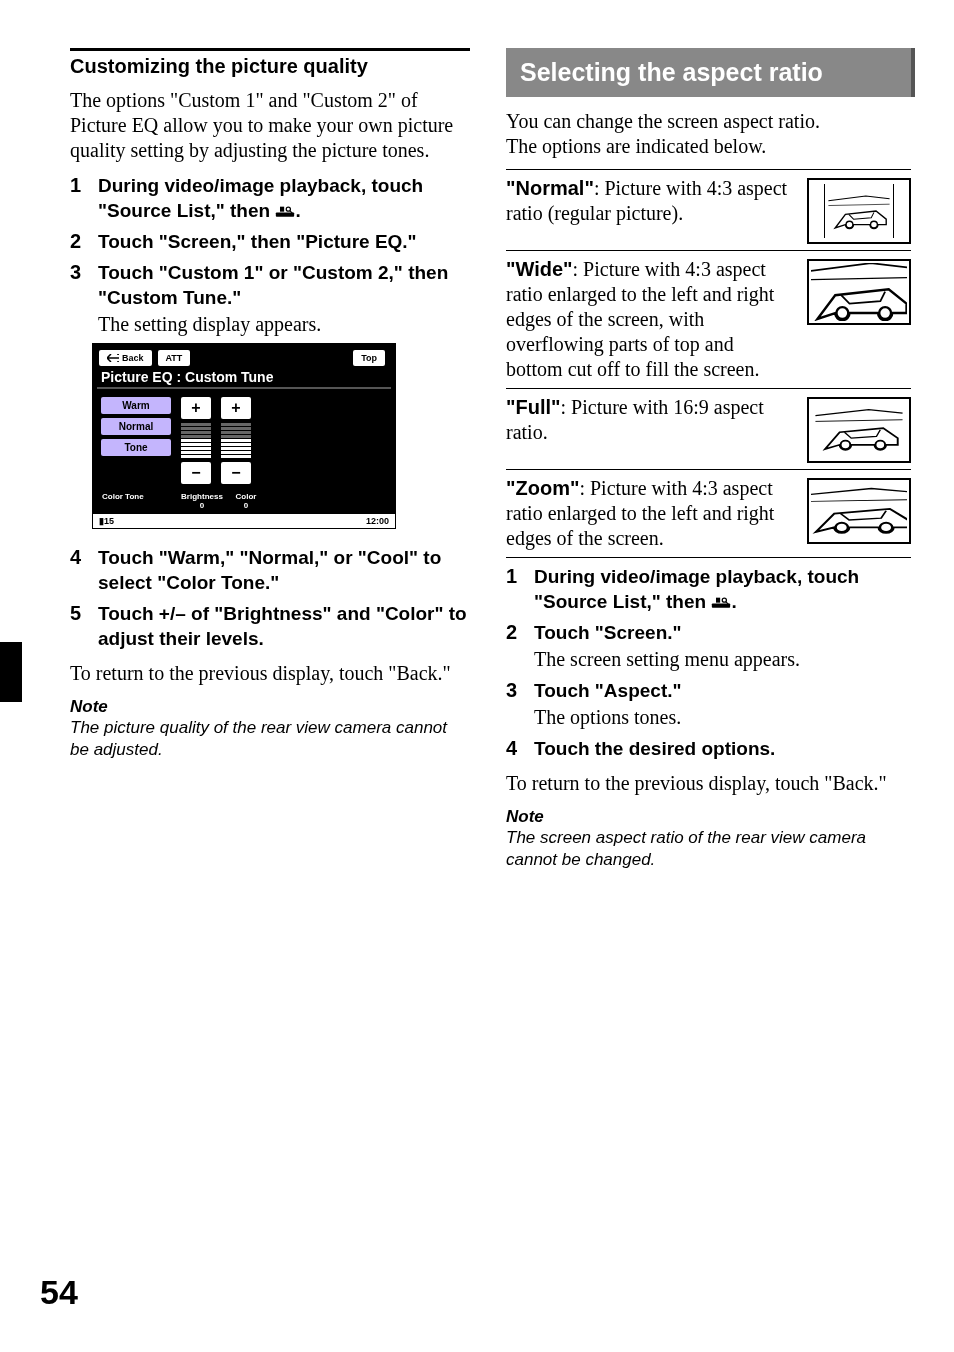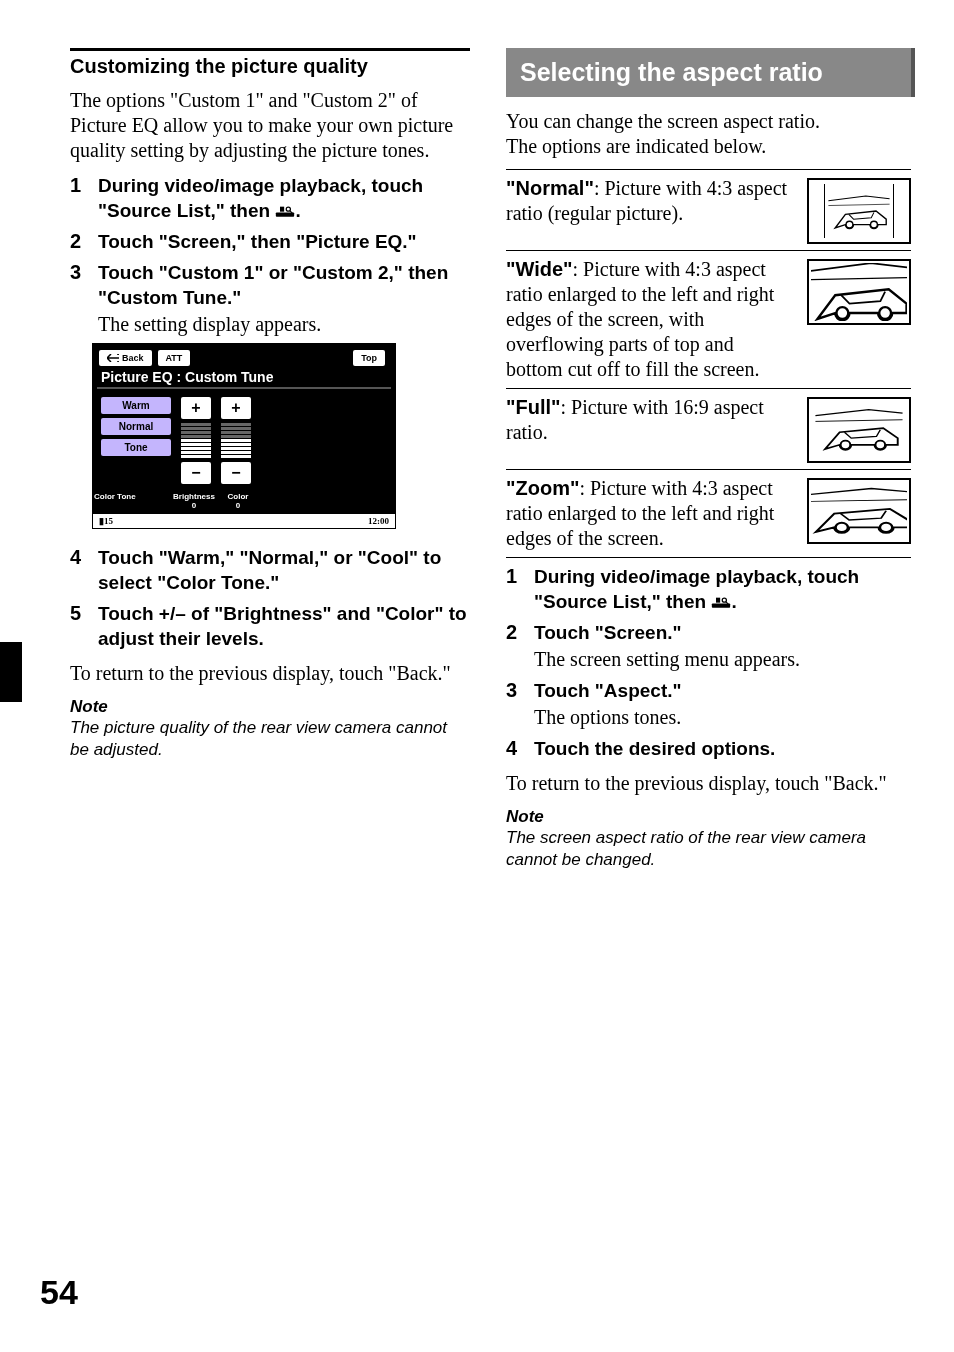--- a/index.html
+++ b/index.html
@@ -33,24 +33,24 @@
   .ds-subtitle { font-size: 14px; font-weight: bold; padding: 0 8px 2px 8px; }
   .ds-hr { height: 2px; background: #555; margin: 0 4px; }
   .ds-body { display: flex; padding: 8px; gap: 10px; }
   .tone-buttons { display: flex; flex-direction: column; gap: 4px; width: 70px; }
   .tone-btn { background: #c4b5fd; color: #000; text-align: center; font-size: 10px; font-weight: bold; padding: 3px 0; border-radius: 2px; }
   .level-col { display: flex; flex-direction: column; align-items: center; }
   .pm-btn { width: 30px; height: 22px; background: #fff; color: #000; display: flex; align-items: center; justify-content: center; font-size: 16px; font-weight: bold; border-radius: 2px; }
   .level-bars { display: flex; flex-direction: column; gap: 1px; margin: 4px 0; }
   .bar { width: 30px; height: 3px; background: #666; }
   .bar.active { background: #fff; }
-  .ds-labels { display: flex; font-size: 8px; padding: 0 8px 4px 1px; }
+  .ds-labels { display: flex; font-size: 8px; padding: 0 8px 4px 9px; }
   .dsl-tone { width: 78px; font-weight: bold; }
   .dsl-level { width: 44px; text-align: center; font-weight: bold; }
-  .ds-footer { display: flex; justify-content: space-between; background: #fff; color: #000; font-size: 9px; font-weight: bold; padding: 2px 6px; font-family: Liberation Serif, serif; }
+  .ds-footer { display: flex; justify-content: space-between; background: #fff; color: #000; font-size: 9px; font-weight: bold; padding: 2px 6px; }
 
   
   .banner { background: #888; color: #fff; font-family: Arial, Helvetica, sans-serif; font-weight: bold; font-size: 25px; padding: 10px 14px; margin-bottom: 12px; position: relative; }
   .banner::before { content: ''; position: absolute; right: -4px; top: 0; bottom: 0; width: 4px; background: #555; }
 
   .option-row { display: flex; align-items: flex-start; gap: 14px; margin-bottom: 4px; }
   .option-text { flex: 1; font-size: 20px; line-height: 1.25; }
   .option-name { font-family: Arial, Helvetica, sans-serif; font-weight: bold; }
   .thumb { width: 100px; height: 62px; border: 2px solid #000; flex-shrink: 0; display: flex; align-items: center; justify-content: center; margin-top: 2px; }
   .option-sep { border: none; border-top: 1px solid #000; margin: 6px 0 6px 0; }

